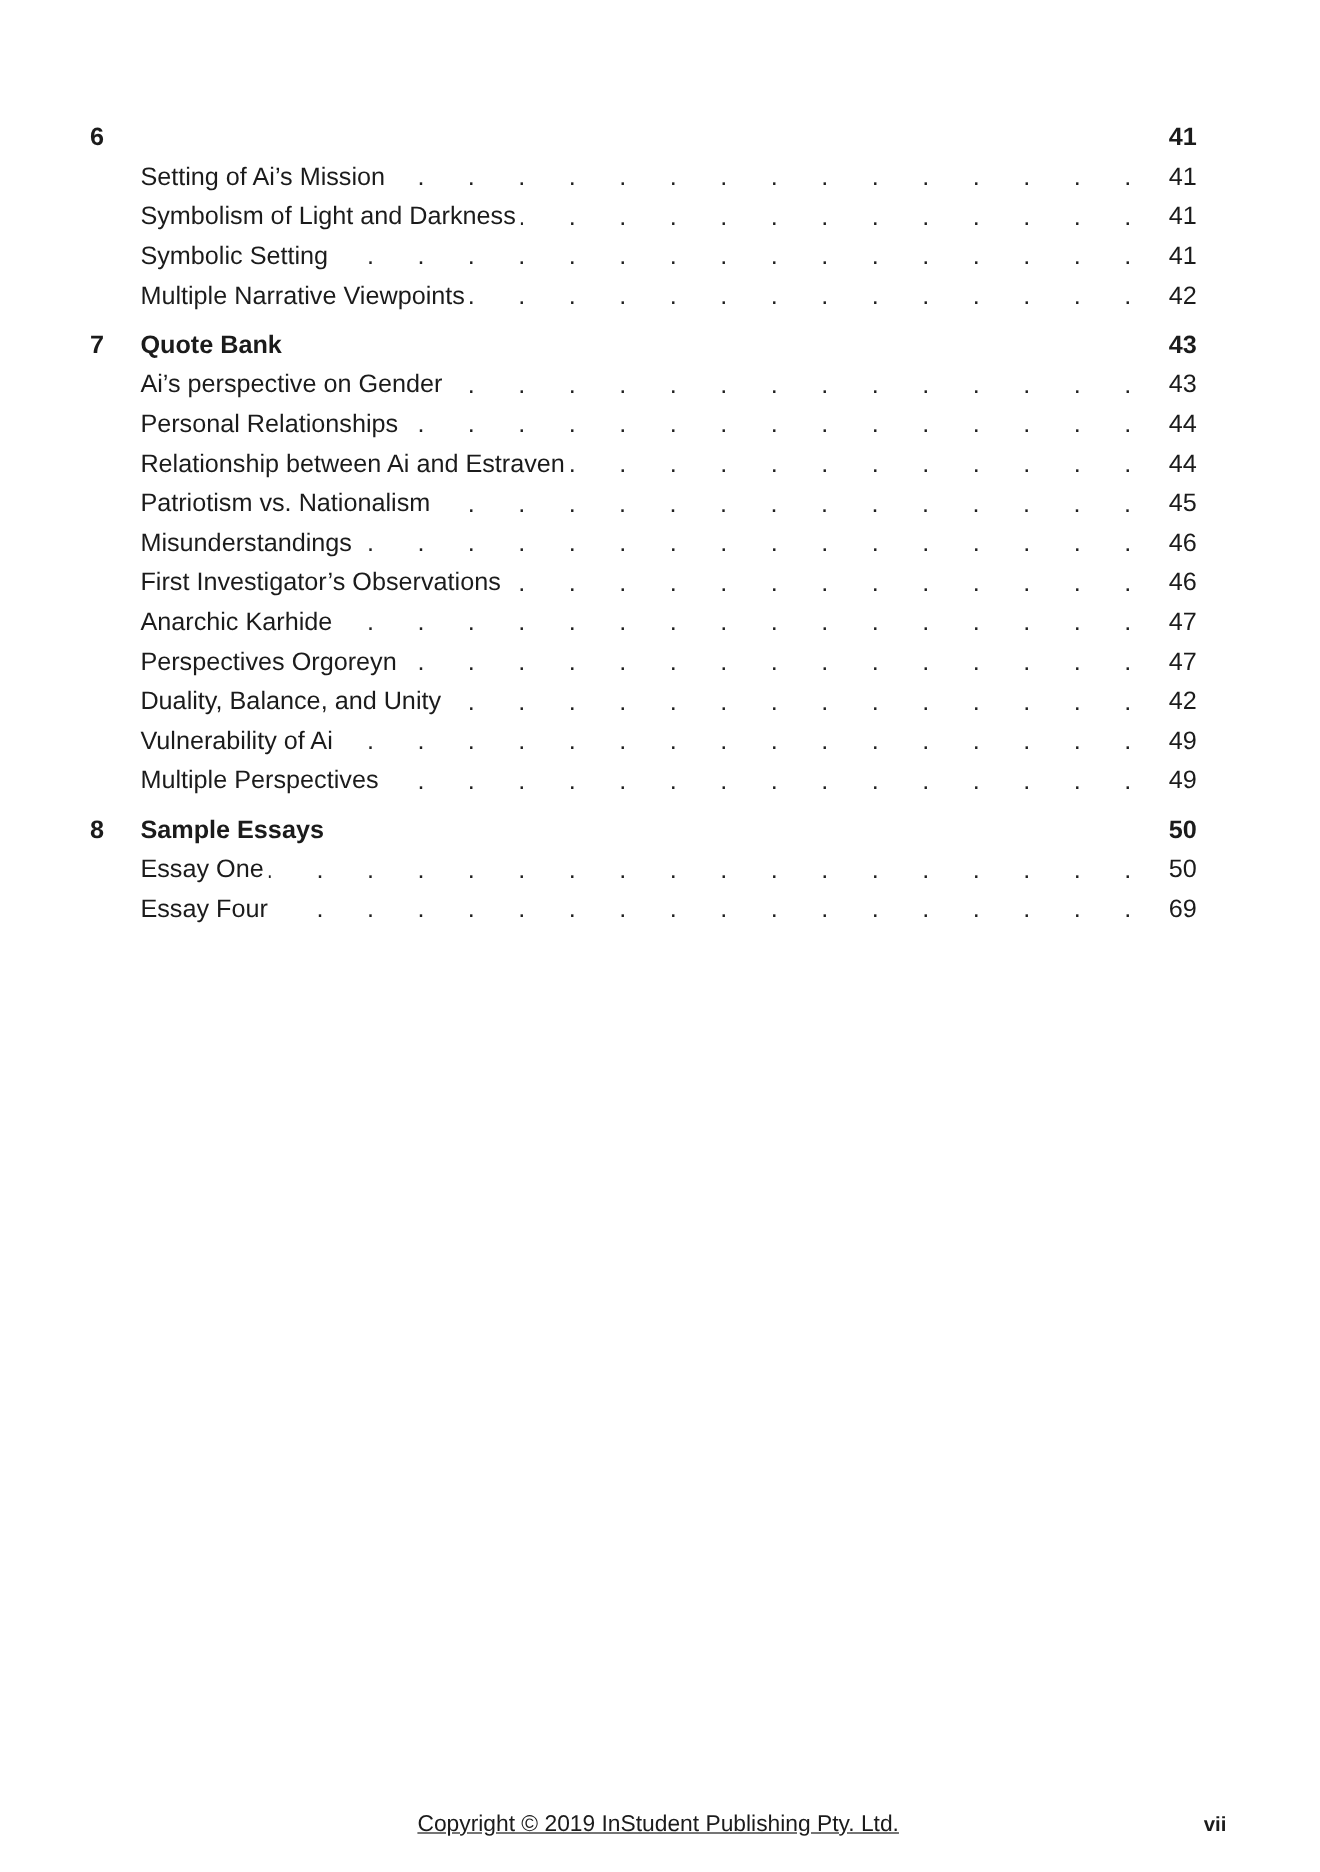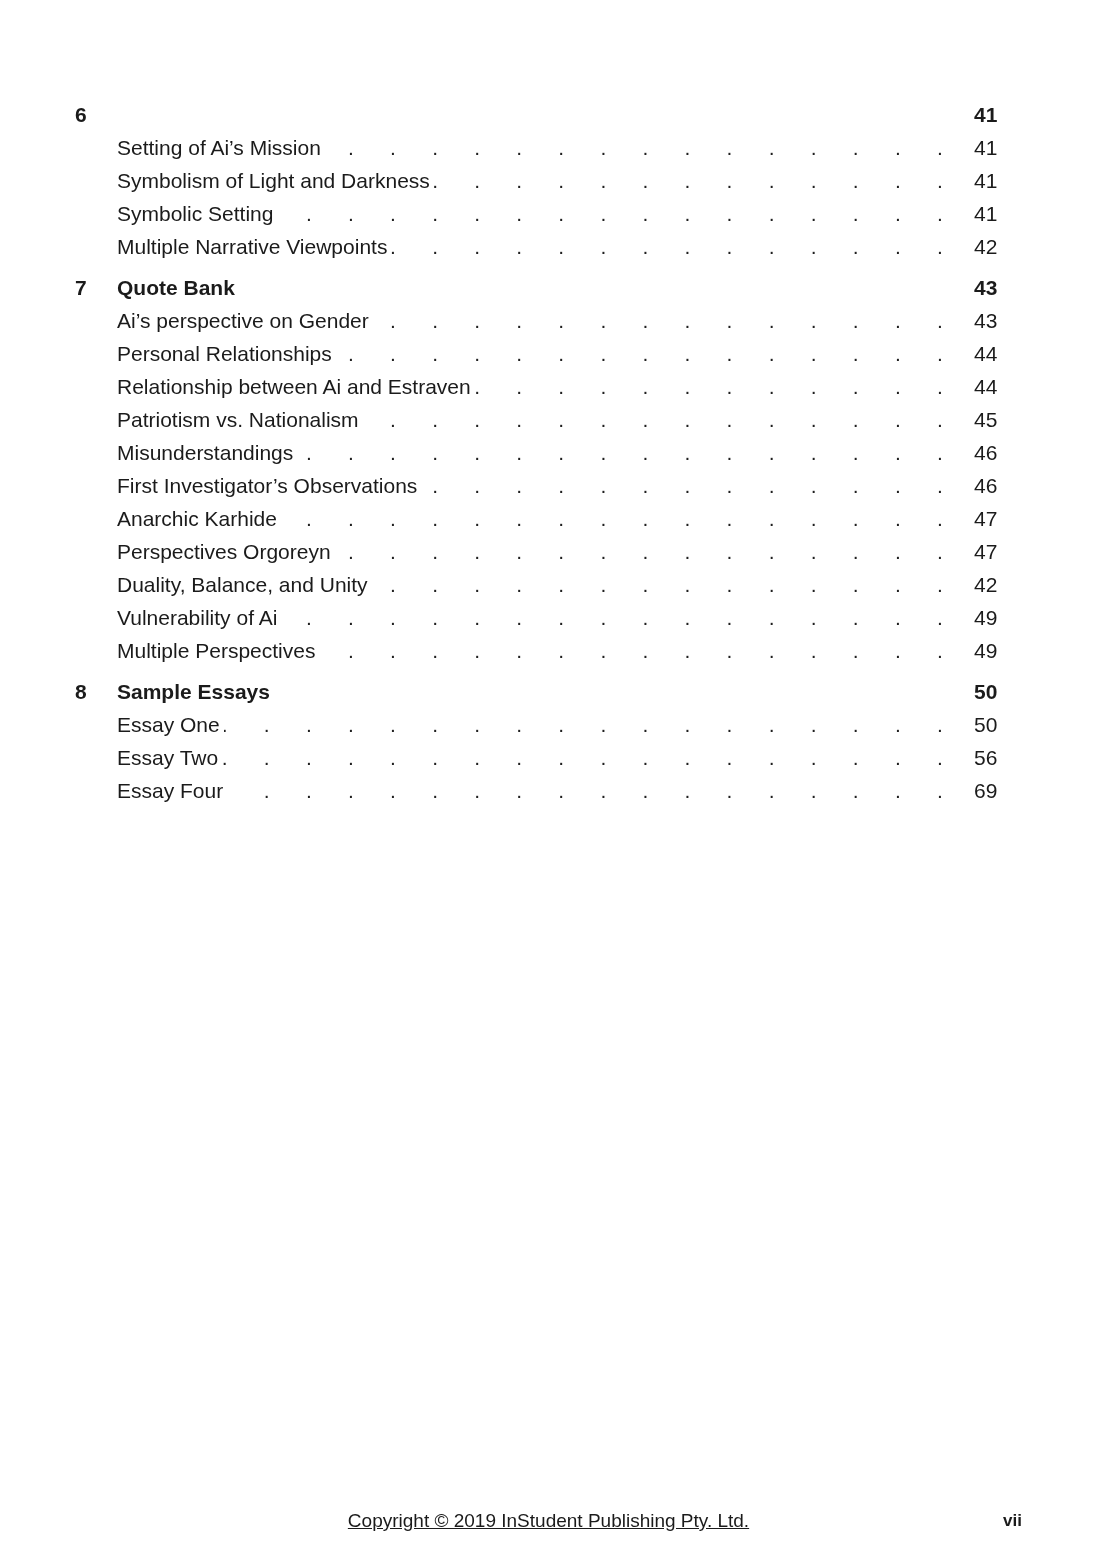--- a/index.html
+++ b/index.html
@@ -203,25 +203,20 @@
       <span class="spacer"></span>
       <span class="page-num">50</span>
     </div>
     <div class="entries">
   <div class="row entry-row">
     <span class="entry-title">Essay One</span>
     <span class="leader"></span>
     <span class="page-num">50</span>
   </div>
 
-  <div class="row entry-row">
-    <span class="entry-title">Essay Two</span>
-    <span class="leader"></span>
-    <span class="page-num">56</span>
-  </div>
 
 
   <div class="row entry-row">
     <span class="entry-title">Essay Four</span>
     <span class="leader"></span>
     <span class="page-num">69</span>
   </div>
 </div>
   </div>
 </div>

